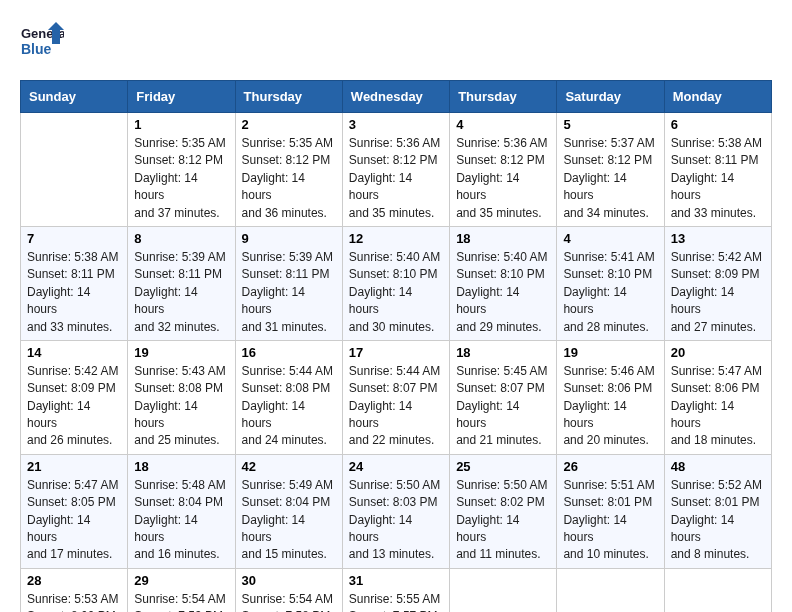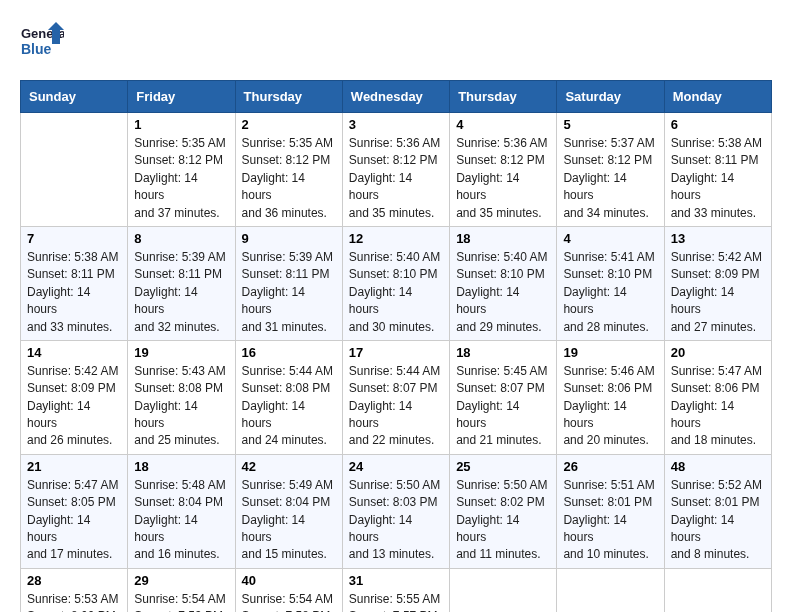--- a/index.html
+++ b/index.html
@@ -223,21 +223,21 @@
       <tr>
         <td>
           <span class="day-number">28</span>
           <div class="day-info">Sunrise: 5:53 AM<br>Sunset: 8:00 PM<br>Daylight: 14 hours<br>and 6 minutes.</div>
         </td>
         <td>
           <span class="day-number">29</span>
           <div class="day-info">Sunrise: 5:54 AM<br>Sunset: 7:59 PM<br>Daylight: 14 hours<br>and 5 minutes.</div>
         </td>
         <td>
-          <span class="day-number">40</span>
+          <span class="day-number">30</span>
           <div class="day-info">Sunrise: 5:54 AM<br>Sunset: 7:58 PM<br>Daylight: 14 hours<br>and 3 minutes.</div>
         </td>
         <td>
           <span class="day-number">31</span>
           <div class="day-info">Sunrise: 5:55 AM<br>Sunset: 7:57 PM<br>Daylight: 14 hours<br>and 1 minute.</div>
         </td>
         <td class="empty"></td>
         <td class="empty"></td>
         <td class="empty"></td>
       </tr>

